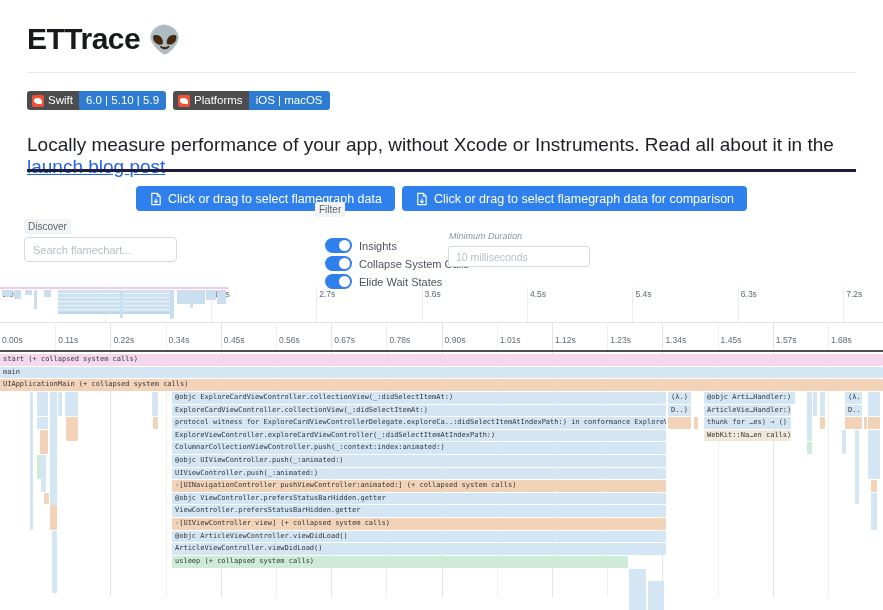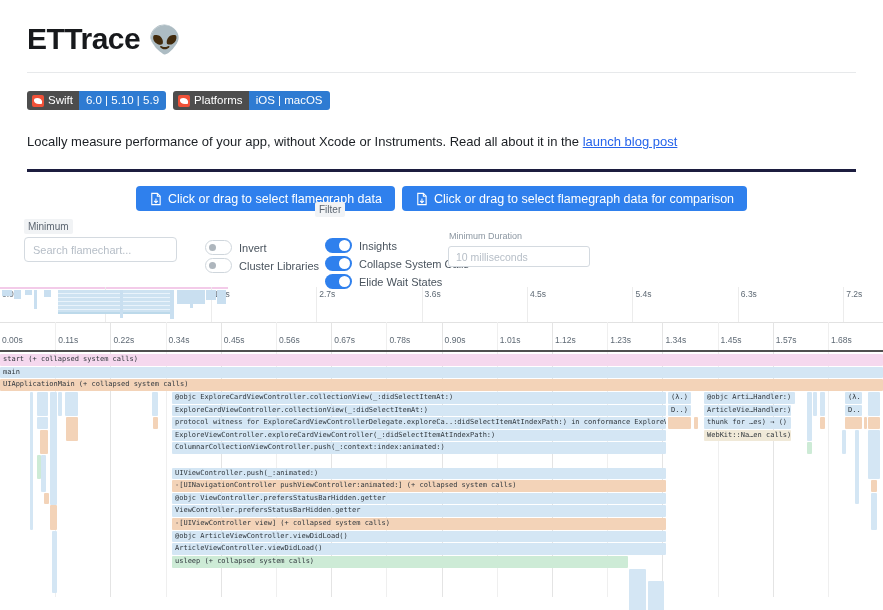--- a/index.html
+++ b/index.html
@@ -12,21 +12,21 @@
   .title .emoji { font-size:27px; font-weight:400; }
   .hr1 { position:absolute; left:27px; top:72px; width:829px; height:1px; background:#e7e9eb; }
 
   .badges { position:absolute; left:27px; top:91px; display:flex; gap:7px; }
   .badge { display:flex; font-size:11.5px; line-height:19px; border-radius:3px; overflow:hidden; color:#fff; }
   .badge .lbl { background:#4d4d4d; padding:0 6px 0 5px; display:flex; align-items:center; gap:4px; }
   .badge .val { background:#2e7bd2; padding:0 7px; }
   .swift-ic { width:12px; height:12px; border-radius:2px; background:#f05138; display:inline-block; position:relative; flex:0 0 auto; }
   .swift-ic::after { content:""; position:absolute; left:2px; top:3px; width:8px; height:6px; background:#fff; border-radius:60% 90% 20% 90%; }
 
-  .intro { position:absolute; left:27px; top:134px; font-size:13px; color:#1b1f24; }
+  .intro { position:absolute; left:27px; top:134px; font-size:19px; color:#1b1f24; }
   .intro a { color:#2563eb; text-decoration:underline; cursor:pointer; }
 
   .rule-dark { position:absolute; left:27px; top:169px; width:829px; height:3px; background:#1c1d3f; }
 
   
   .btn-row { position:absolute; left:0; top:186px; width:883px; display:flex; justify-content:center; gap:7px; }
   .blue-btn { background:#2f80ed; color:#fff; border:none; border-radius:4px; height:25px; padding:0 13px; font-size:12.5px; font-family:"Liberation Sans",sans-serif; display:flex; align-items:center; gap:6px; cursor:pointer; }
   .blue-btn svg { display:block; }
 
   
@@ -34,21 +34,21 @@
   .search-in { position:absolute; left:24px; top:237px; width:153px; height:25px; border:1px solid #d4dae0; border-radius:4px; font-size:11px; padding:0 8px; color:#333; font-family:"Liberation Sans",sans-serif; }
   .search-in::placeholder, .mind-in::placeholder { color:#b6bec7; }
   .toggles { position:absolute; display:flex; flex-direction:column; gap:3px; }
   .tg-row { display:flex; align-items:center; gap:7px; height:15px; }
   .tg { width:27px; height:15px; border-radius:8px; position:relative; flex:0 0 auto; cursor:pointer; }
   .tg.off { background:#fff; border:1px solid #cfd6dc; }
   .tg.off .knob { position:absolute; left:1px; top:1px; width:11px; height:11px; border-radius:50%; background:#aeb6bd; border:2px solid #fff; }
   .tg.on { background:#2f80ed; }
   .tg.on .knob { position:absolute; right:2px; top:2px; width:11px; height:11px; border-radius:50%; background:#fff; }
   .tg-label { font-size:11px; color:#4a545e; }
-  .mind-lbl { position:absolute; left:449px; top:231px; font-size:9px; color:#8b96a1; }
+  .mind-lbl { position:absolute; left:449px; top:231px; font-size:9px; color:#8b96a1;font-style:italic; }
   .mind-in { position:absolute; left:448px; top:246px; width:142px; height:21px; border:1px solid #d4dae0; border-radius:3px; font-size:10.5px; padding:0 7px; color:#333; font-family:"Liberation Sans",sans-serif; }
 
   
   .fg { position:absolute; left:0; top:287px; width:883px; height:323px; overflow:hidden; }
   .mm-line { position:absolute; top:0; height:35px; width:1px; background:#ececec; }
   .mm-lab, .ax-lab { position:absolute; font-size:8.5px; color:#5f6a75; }
   .mm-lab { top:2px; }
   .ax-lab { top:48px; }
   .ax-line { position:absolute; top:35px; height:275px; width:1px; background:#efefef; }
   .ax-line.hd { background:#e4e4e4; }
@@ -106,36 +106,22 @@
     <button class="blue-btn">
       <svg width="13" height="14" viewBox="0 0 14 15">
           <path d="M3 1.5h6l3 3v9h-9z" fill="none" stroke="#fff" stroke-width="1.2"></path>
           <path d="M9 1.5v3h3" fill="none" stroke="#fff" stroke-width="1.2"></path>
           <path d="M5.5 9.5l2 2 2-2M7.5 11v-4" fill="none" stroke="#fff" stroke-width="1.1"></path>
         </svg>
       <span>Click or drag to select flamegraph data for comparison</span>
     </button>
   </div>
 
-  <span class="chip" style="left:24px; top:219px;">Minimum</span>
+  <span class="chip" style="left:24px; top:219px;">Discover</span>
   <input class="search-in" type="text" placeholder="Search flamechart..." style="">
-  <div class="toggles" style="left:205px; top:240px;" id="toggles-left">
-      <div class="tg-row">
-        <span class="tg off">
-          <span class="knob"></span>
-        </span>
-        <span class="tg-label">Invert</span>
-      </div>
-      <div class="tg-row">
-        <span class="tg off">
-          <span class="knob"></span>
-        </span>
-        <span class="tg-label">Cluster Libraries</span>
-      </div>
-    </div>
 
   <span class="chip" style="left:315px; top:202px;">Filter</span>
   <div class="toggles" style="left:325px; top:238px;" id="toggles-filter">
       <div class="tg-row">
         <span class="tg on">
           <span class="knob"></span>
         </span>
         <span class="tg-label">Insights</span>
       </div>
       <div class="tg-row">
@@ -220,20 +206,21 @@
       <div class="ax-lab" style="left: 831px;">1.68s</div>
       <div class="ax-base"></div>
       <div class="frame c-pink" style="left: 0px; width: 883px; top: 67px; height: 11.7px;">start (+ collapsed system calls)</div>
       <div class="frame c-blue" style="left: 0px; width: 883px; top: 79.6px; height: 11.7px;">main</div>
       <div class="frame c-orange" style="left: 0px; width: 883px; top: 92.2px; height: 11.7px;">UIApplicationMain (+ collapsed system calls)</div>
       <div class="frame c-blue" style="left: 172px; width: 494px; top: 104.9px; height: 11.7px;">@objc ExploreCardViewController.collectionView(_:didSelectItemAt:)</div>
       <div class="frame c-blue" style="left: 172px; width: 494px; top: 117.5px; height: 11.7px;">ExploreCardViewController.collectionView(_:didSelectItemAt:)</div>
       <div class="frame c-blue" style="left: 172px; width: 494px; top: 130.1px; height: 11.7px;">protocol witness for ExploreCardViewControllerDelegate.exploreCa..:didSelectItemAtIndexPath:) in conformance ExploreViewController</div>
       <div class="frame c-blue" style="left: 172px; width: 494px; top: 142.7px; height: 11.7px;">ExploreViewController.exploreCardViewController(_:didSelectItemAtIndexPath:)</div>
       <div class="frame c-blue" style="left: 172px; width: 494px; top: 155.3px; height: 11.7px;">ColumnarCollectionViewController.push(_:context:index:animated:)</div>
+      <div class="frame c-blue" style="left: 172px; width: 494px; top: 168px; height: 11.7px;">@objc UIViewController.push(_:animated:)</div>
       <div class="frame c-blue" style="left: 172px; width: 494px; top: 180.6px; height: 11.7px;">UIViewController.push(_:animated:)</div>
       <div class="frame c-orange" style="left: 172px; width: 494px; top: 193.2px; height: 11.7px;">-[UINavigationController pushViewController:animated:] (+ collapsed system calls)</div>
       <div class="frame c-blue" style="left: 172px; width: 494px; top: 205.8px; height: 11.7px;">@objc ViewController.prefersStatusBarHidden.getter</div>
       <div class="frame c-blue" style="left: 172px; width: 494px; top: 218.4px; height: 11.7px;">ViewController.prefersStatusBarHidden.getter</div>
       <div class="frame c-orange" style="left: 172px; width: 494px; top: 231.1px; height: 11.7px;">-[UIViewController view] (+ collapsed system calls)</div>
       <div class="frame c-blue" style="left: 172px; width: 494px; top: 243.7px; height: 11.7px;">@objc ArticleViewController.viewDidLoad()</div>
       <div class="frame c-blue" style="left: 172px; width: 494px; top: 256.3px; height: 11.7px;">ArticleViewController.viewDidLoad()</div>
       <div class="frame c-green" style="left: 172px; width: 456px; top: 268.9px; height: 11.7px;">usleep (+ collapsed system calls)</div>
       <div class="frame c-blue" style="left: 668px; width: 23px; top: 104.9px; height: 11.7px;">(λ.)</div>
       <div class="frame c-blue" style="left: 668px; width: 23px; top: 117.5px; height: 11.7px;">D..)</div>

